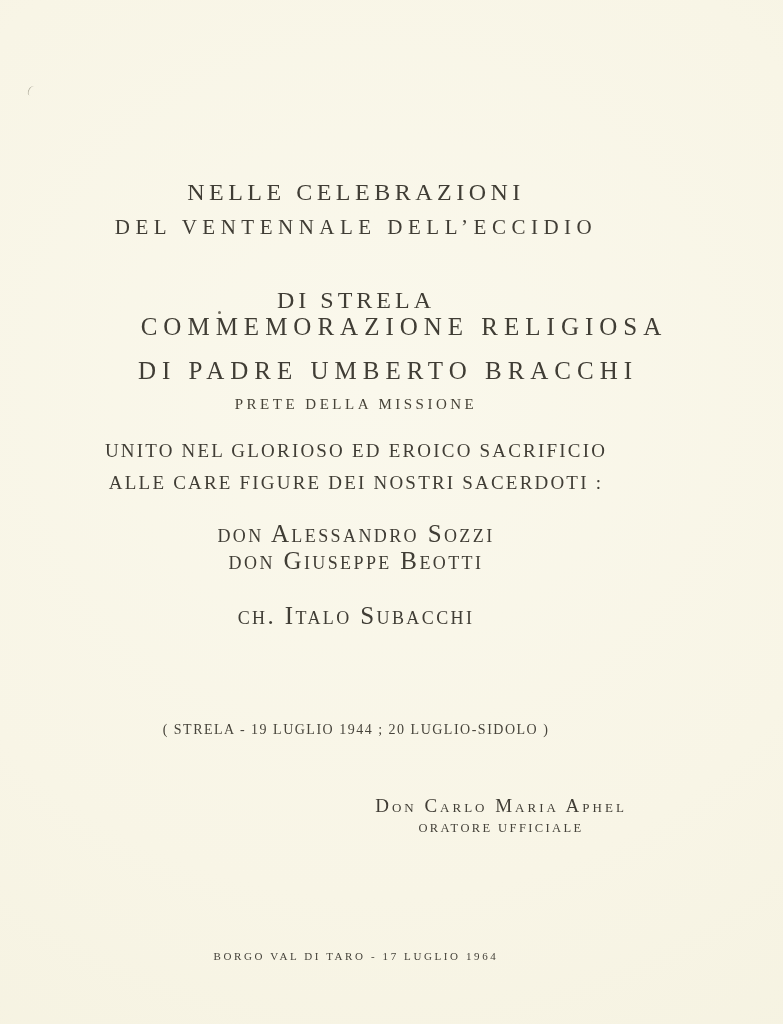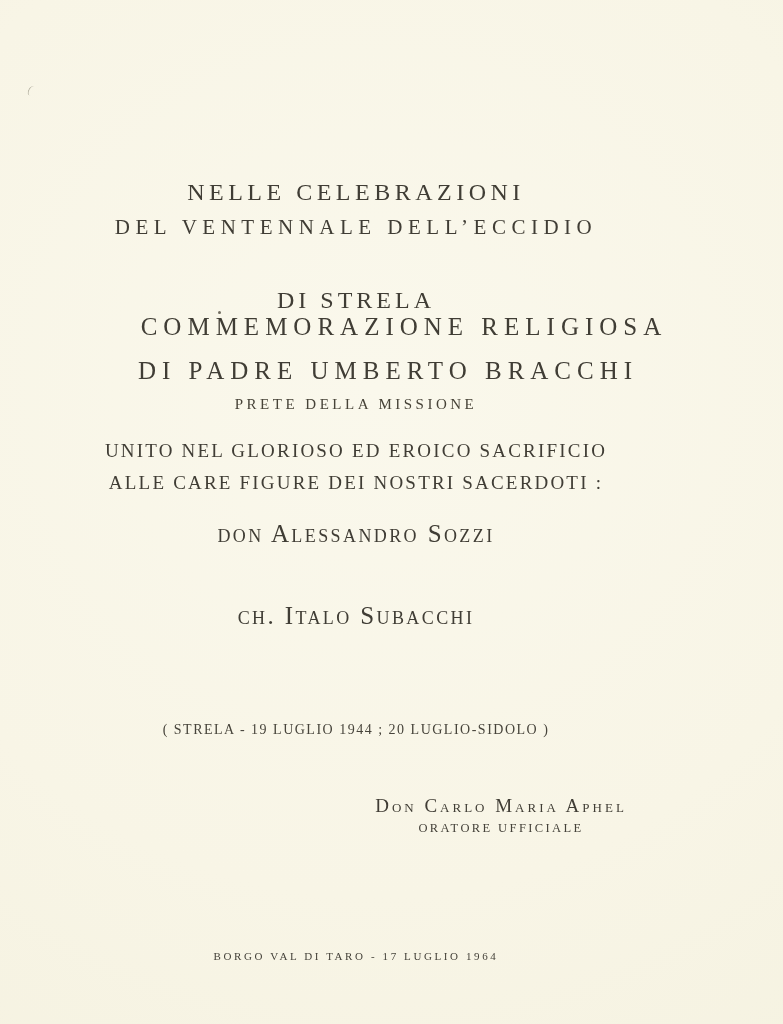--- a/index.html
+++ b/index.html
@@ -83,20 +83,21 @@
   <div class="line t2">DEL VENTENNALE DELL’ECCIDIO</div>
   <div class="line t3">DI STRELA</div>
   <div class="line t4">COMMEMORAZIONE RELIGIOSA</div>
   <div class="line t5">DI PADRE UMBERTO BRACCHI</div>
   <div class="line sub">PRETE DELLA MISSIONE</div>
 
   <div class="line d1">UNITO NEL GLORIOSO ED EROICO SACRIFICIO</div>
   <div class="line d2">ALLE CARE FIGURE DEI NOSTRI SACERDOTI :</div>
 
   <div class="line priest p1">don Alessandro Sozzi</div>
+  <div class="line priest p2">don Giuseppe Beotti</div>
   <div class="line priest p4">ch. Italo Subacchi</div>
 
   <div class="line note">( STRELA - 19 LUGLIO 1944 ; 20 LUGLIO-SIDOLO )</div>
 
   <div class="speaker-line sp-name">Don Carlo Maria Aphel</div>
   <div class="speaker-line sp-role">ORATORE UFFICIALE</div>
 
   <div class="line imprint">BORGO VAL DI TARO - 17 LUGLIO 1964</div>
 
   <span class="speck speck-a"></span>

